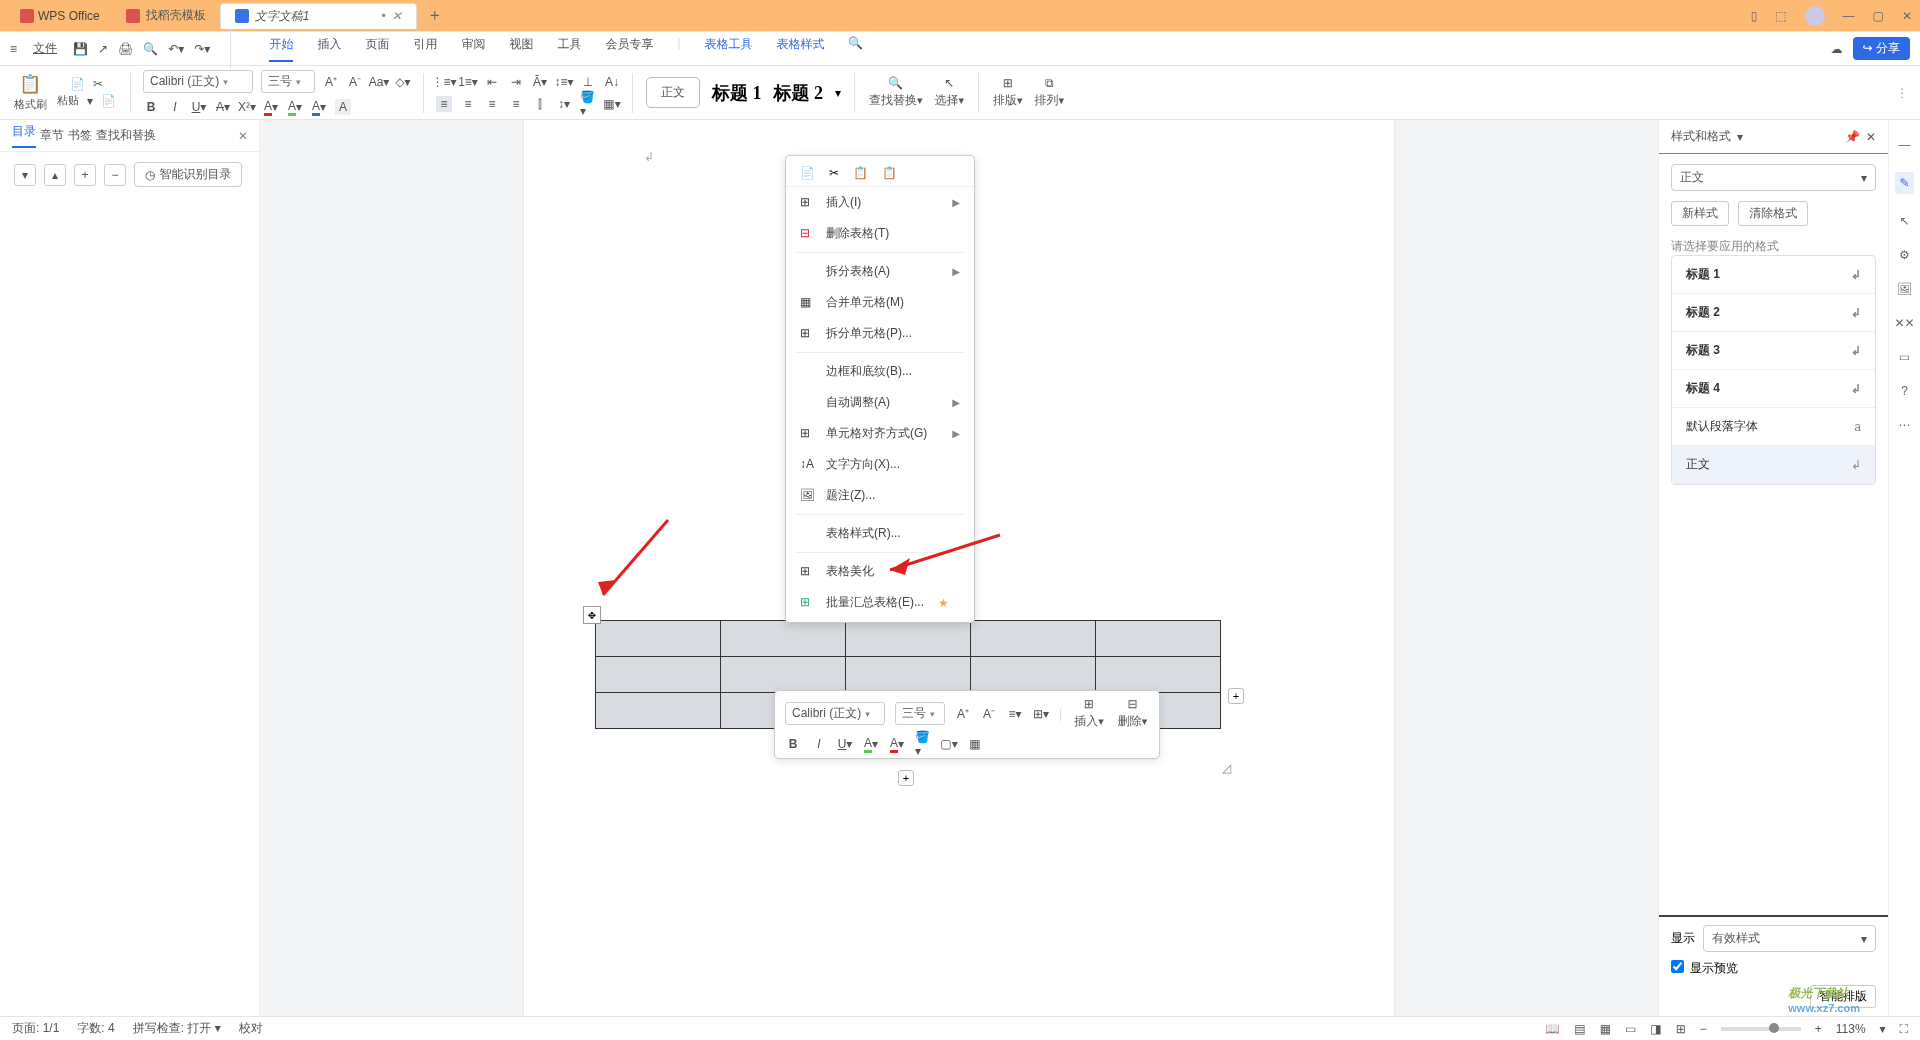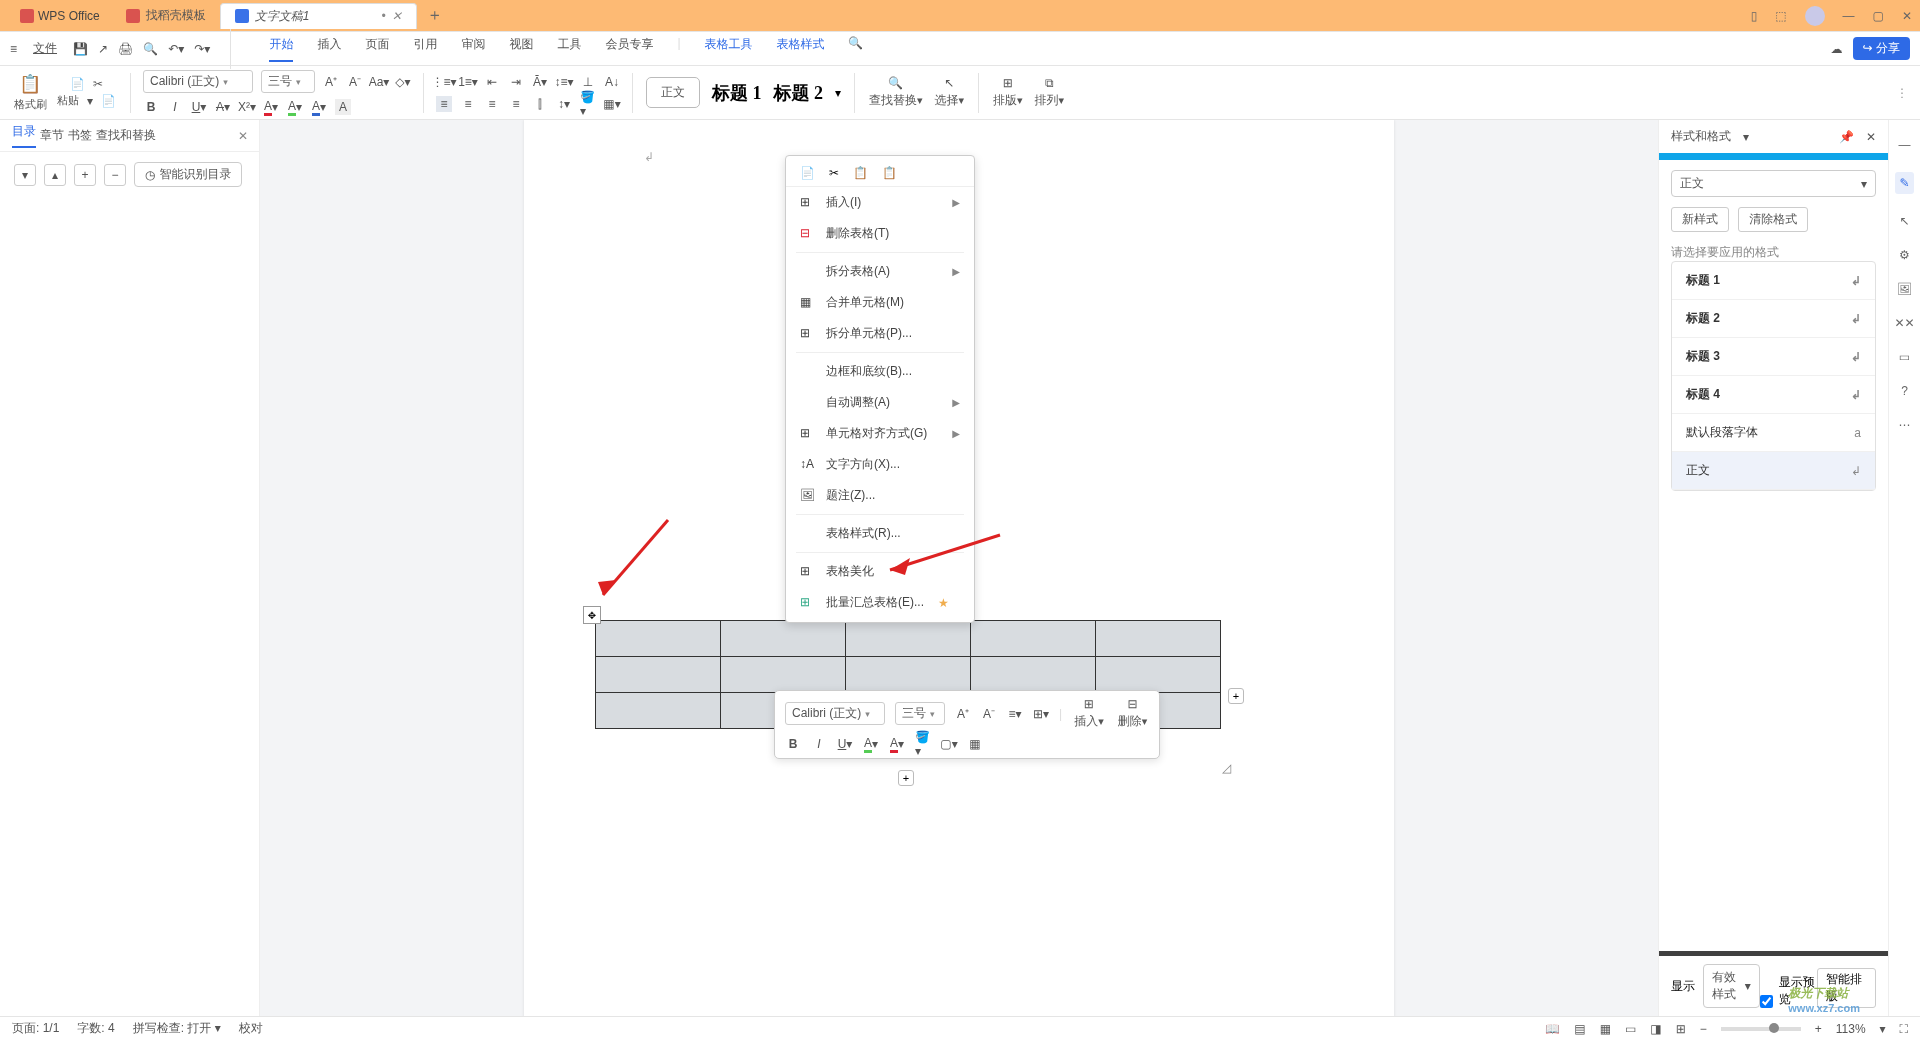--- a/index.html
+++ b/index.html
@@ -49,34 +49,34 @@
 .pill-btn { border:1px solid #ccc; border-radius:4px; padding:3px 10px; display:flex; align-items:center; gap:4px; color:#555; }
 
 .main { display:flex; height:calc(1040px - 32px - 34px - 54px - 24px); }
 .left-col { width:260px; border-right:1px solid #eee; }
 .canvas { flex:1; background:#f3f4f6; position:relative; overflow:hidden; }
 .page { background:#fff; width:870px; margin:0 auto; min-height:900px; box-shadow:0 0 3px rgba(0,0,0,.1); position:relative; }
 
 .right-rail { width:32px; background:#fff; border-left:1px solid #eee; display:flex; flex-direction:column; align-items:center; gap:20px; padding-top:18px; color:#666; }
 
 .right-panel { width:230px; border-left:1px solid #eee; display:flex; flex-direction:column; }
-.rp-head { display:flex; align-items:center; padding:8px 12px; gap:12px; color:#555; border-bottom:7px solid #0ea5e9; }
+.rp-head { display:flex; align-items:center; padding:8px 12px; gap:6px; color:#555; border-bottom:1px solid #0ea5e9; }
 .rp-head .title { font-size:12px; }
 .rp-head .pin { margin-left:auto; }
 .rp-body { padding:10px 12px; }
 .sel-full { border:1px solid #ccc; border-radius:4px; padding:4px 8px; display:flex; justify-content:space-between; align-items:center; color:#555; margin-bottom:10px; }
 .chip-btn { border:1px solid #ccc; border-radius:3px; padding:3px 10px; color:#555; display:inline-block; margin-right:6px; }
 .rp-hint { color:#888; margin:12px 0 0; }
 .style-list { border:1px solid #e0e0e0; border-radius:4px; }
 .style-item { display:flex; justify-content:space-between; align-items:center; padding:10px 14px; color:#333; border-bottom:1px solid #f0f0f0; }
 .style-item.h { font-weight:bold; font-size:16px; font-family:"SimSun"; }
 .style-item .ret { color:#888; }
 .style-item.selected { background:#eef2fa; }
-.rp-foot { margin-top:auto; border-top:5px solid #404040; padding:8px 12px; display:flex; flex-direction:row; }
-.chk { display:flex; align-items:flex-end; gap:6px; }
+.rp-foot { margin-top:auto; border-top:2px solid #404040; padding:8px 12px; display:flex; flex-direction:column; gap:8px; }
+.chk { display:flex; align-items:flex-start; gap:6px; }
 
 .statusbar { height:24px; display:flex; align-items:center; padding:0 12px; gap:18px; color:#555; border-top:1px solid #e5e5e5; background:#fff; position:absolute; bottom:0; left:0; right:0; }
 .status-right { margin-left:auto; display:flex; gap:14px; align-items:center; }
 
 .ctx-menu { position:absolute; left:785px; top:155px; width:190px; background:#fff; border:1px solid #ccc; border-radius:4px; box-shadow:0 3px 10px rgba(0,0,0,.15); z-index:50; padding:4px 0; }
 .ctx-top { display:flex; gap:14px; padding:6px 14px; border-bottom:1px solid #eee; }
 .ctx-item { display:flex; align-items:center; gap:10px; padding:7px 14px; color:#444; }
 .ctx-item .arr { margin-left:auto; color:#888; font-size:10px; }
 .ctx-sep { height:1px; background:#eee; margin:3px 10px; }
 .ctx-ic { width:16px; height:16px; display:inline-block; }

